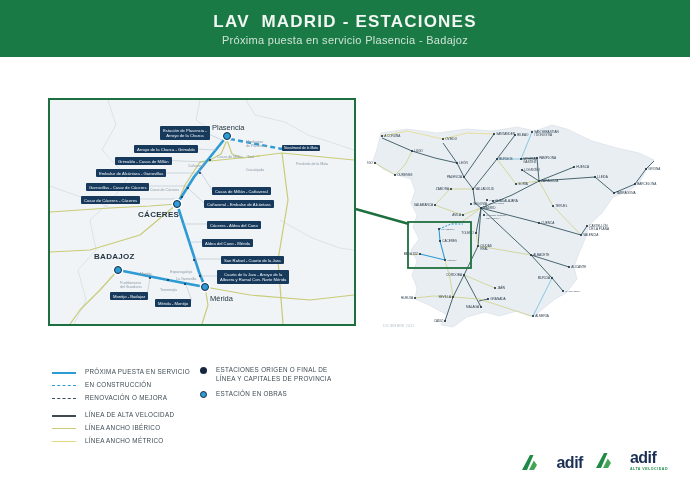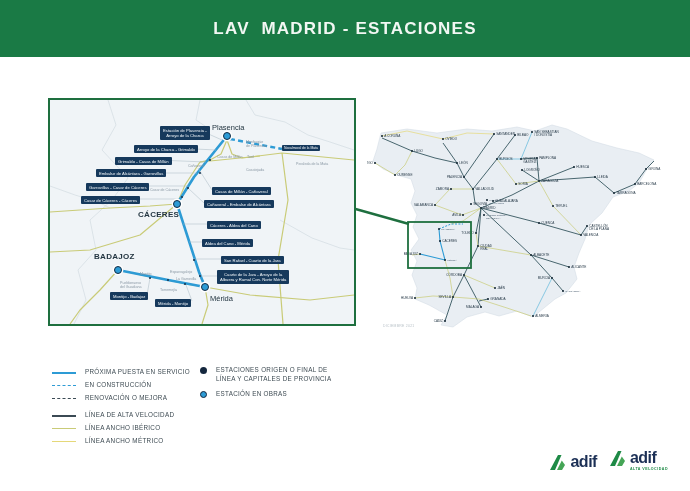--- a/index.html
+++ b/index.html
@@ -52,31 +52,32 @@
   .leg-row.gap{margin-top:4px;}
   .leg-swatch{width:24px;margin-right:9px;flex:0 0 24px;}
   .leg-label{font-size:6.3px;color:#3d4a52;letter-spacing:.3px;line-height:1.35;}
   .leg-strow{display:flex;align-items:flex-start;margin-bottom:7px;}
   .leg-dot{width:7px;height:7px;border-radius:50%;margin:1px 9px 0 0;flex:0 0 7px;}
   .leg-dot.capital{background:#14273e;}
   .leg-dot.obras{background:#2d9bd5;border:1.7px solid #14273e;width:5px;height:5px;flex-basis:5px;box-sizing:content-box;}
   .leg-strow .leg-label{white-space:pre-line;}
   
   .logos{position:absolute;right:22px;bottom:20px;display:flex;align-items:flex-end;gap:12px;z-index:3;}
-  .adif-logo{display:flex;align-items:flex-start;gap:4px;}
+  .adif-logo{display:flex;align-items:center;gap:18px;}
   .adif-word{font-size:16px;font-weight:700;color:#1b2f55;letter-spacing:-.5px;line-height:1;}
   .adif-sub{font-size:3.6px;font-weight:700;color:#1e8a46;letter-spacing:.5px;margin-top:1px;text-align:right;}
 </style>
 </head>
 <body>
 
 <div class="page">
 
   <div class="header">
     <h1>LAV  MADRID - ESTACIONES</h1>
+    <h2>Próxima puesta en servicio Plasencia - Badajoz</h2>
   </div>
 
   <svg class="overlay">
     <line id="connector-line" stroke="#1e6f3f" stroke-width="2.4" x1="352" y1="208" x2="409" y2="224"></line>
   </svg>
 
   <div class="inset" id="inset">
     <svg id="inset-svg" width="304" height="224">
         <polyline points="58,0 66,25 52,50 78,78 62,100 40,120 46,150 28,170 36,200 24,224" class="ln-border"></polyline>
         <polyline points="196,0 205,15 235,22 258,35 280,42 304,50" class="ln-border"></polyline>

